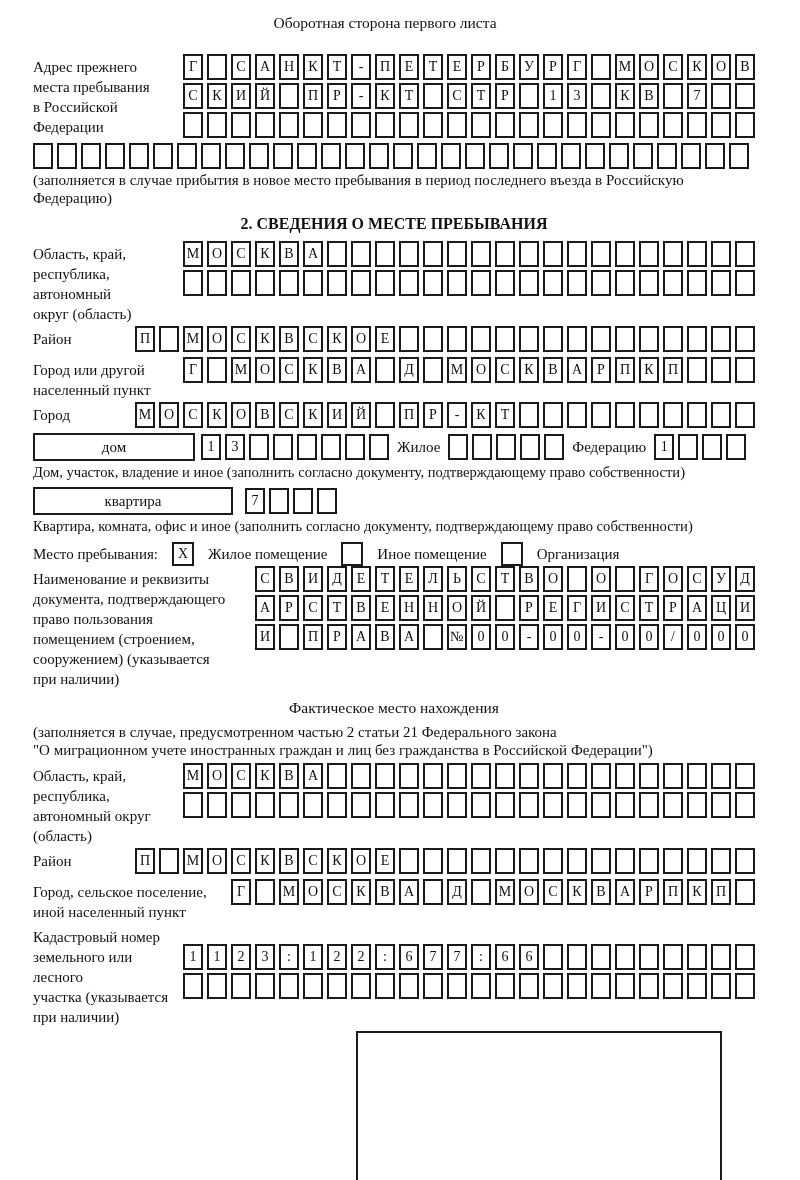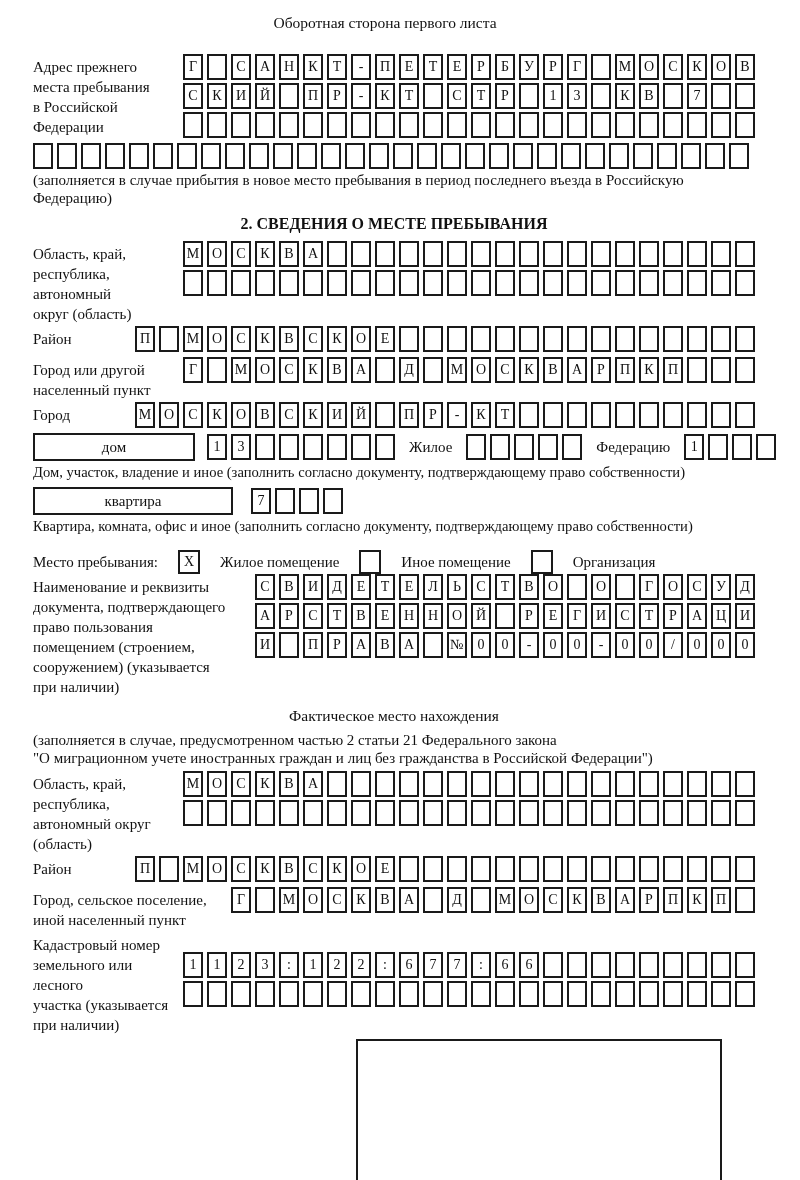--- a/index.html
+++ b/index.html
@@ -25,29 +25,29 @@
     display: flex; align-items: center; justify-content: center;
     font-size: 14px; line-height: 1;
   }
   .fullrow { margin-bottom: 2px; justify-content: flex-start; }
 
   .note-center { text-align: left; font-size: 15px; line-height: 18px; margin-bottom: 4px; }
   .note-left { font-size: 14.6px; line-height: 19px; margin: 1px 0 5px 0; }
   .sec-title { text-align: center; font-weight: bold; font-size: 16px; margin: 8px 0 8px 0; }
   .sub-title { text-align: center; font-weight: normal; font-size: 15.5px; margin: 10px 0 6px 0; }
 
-  .house-row { display: flex; align-items: center; gap: 12px; margin-bottom: 2px; text-align: center; }
+  .house-row { display: flex; align-items: center; gap: 6px; margin-bottom: 2px; text-align: center; }
   .label-box {
     border: 2px solid #1a1a1a; height: 28px;
     display: flex; align-items: center; justify-content: center;
     flex: 0 0 auto;
   }
   .inline-label { padding: 0 2px; flex: 0 0 auto; }
 
-  .stay-row { display: flex; align-items: center; gap: 20px; margin-top: 14px; }
+  .stay-row { display: flex; align-items: center; gap: 14px; margin-top: 6px; }
   .chk {
     width: 22px; height: 24px; border: 2px solid #1a1a1a; flex: 0 0 auto;
     display: flex; align-items: center; justify-content: center; font-size: 14px;
   }
   .stay-note { width: 560px; text-align: center; font-size: 13.8px; line-height: 18px; margin: 2px 0 4px 0; }
 
   .stamp-wrap { margin-left: auto; width: 432px; display: flex; flex-direction: column; align-items: center; margin-top: 4px; }
   .stamp-box { width: 366px; height: 170px; border: 2px solid #1a1a1a; }
 </style>
 </head>

